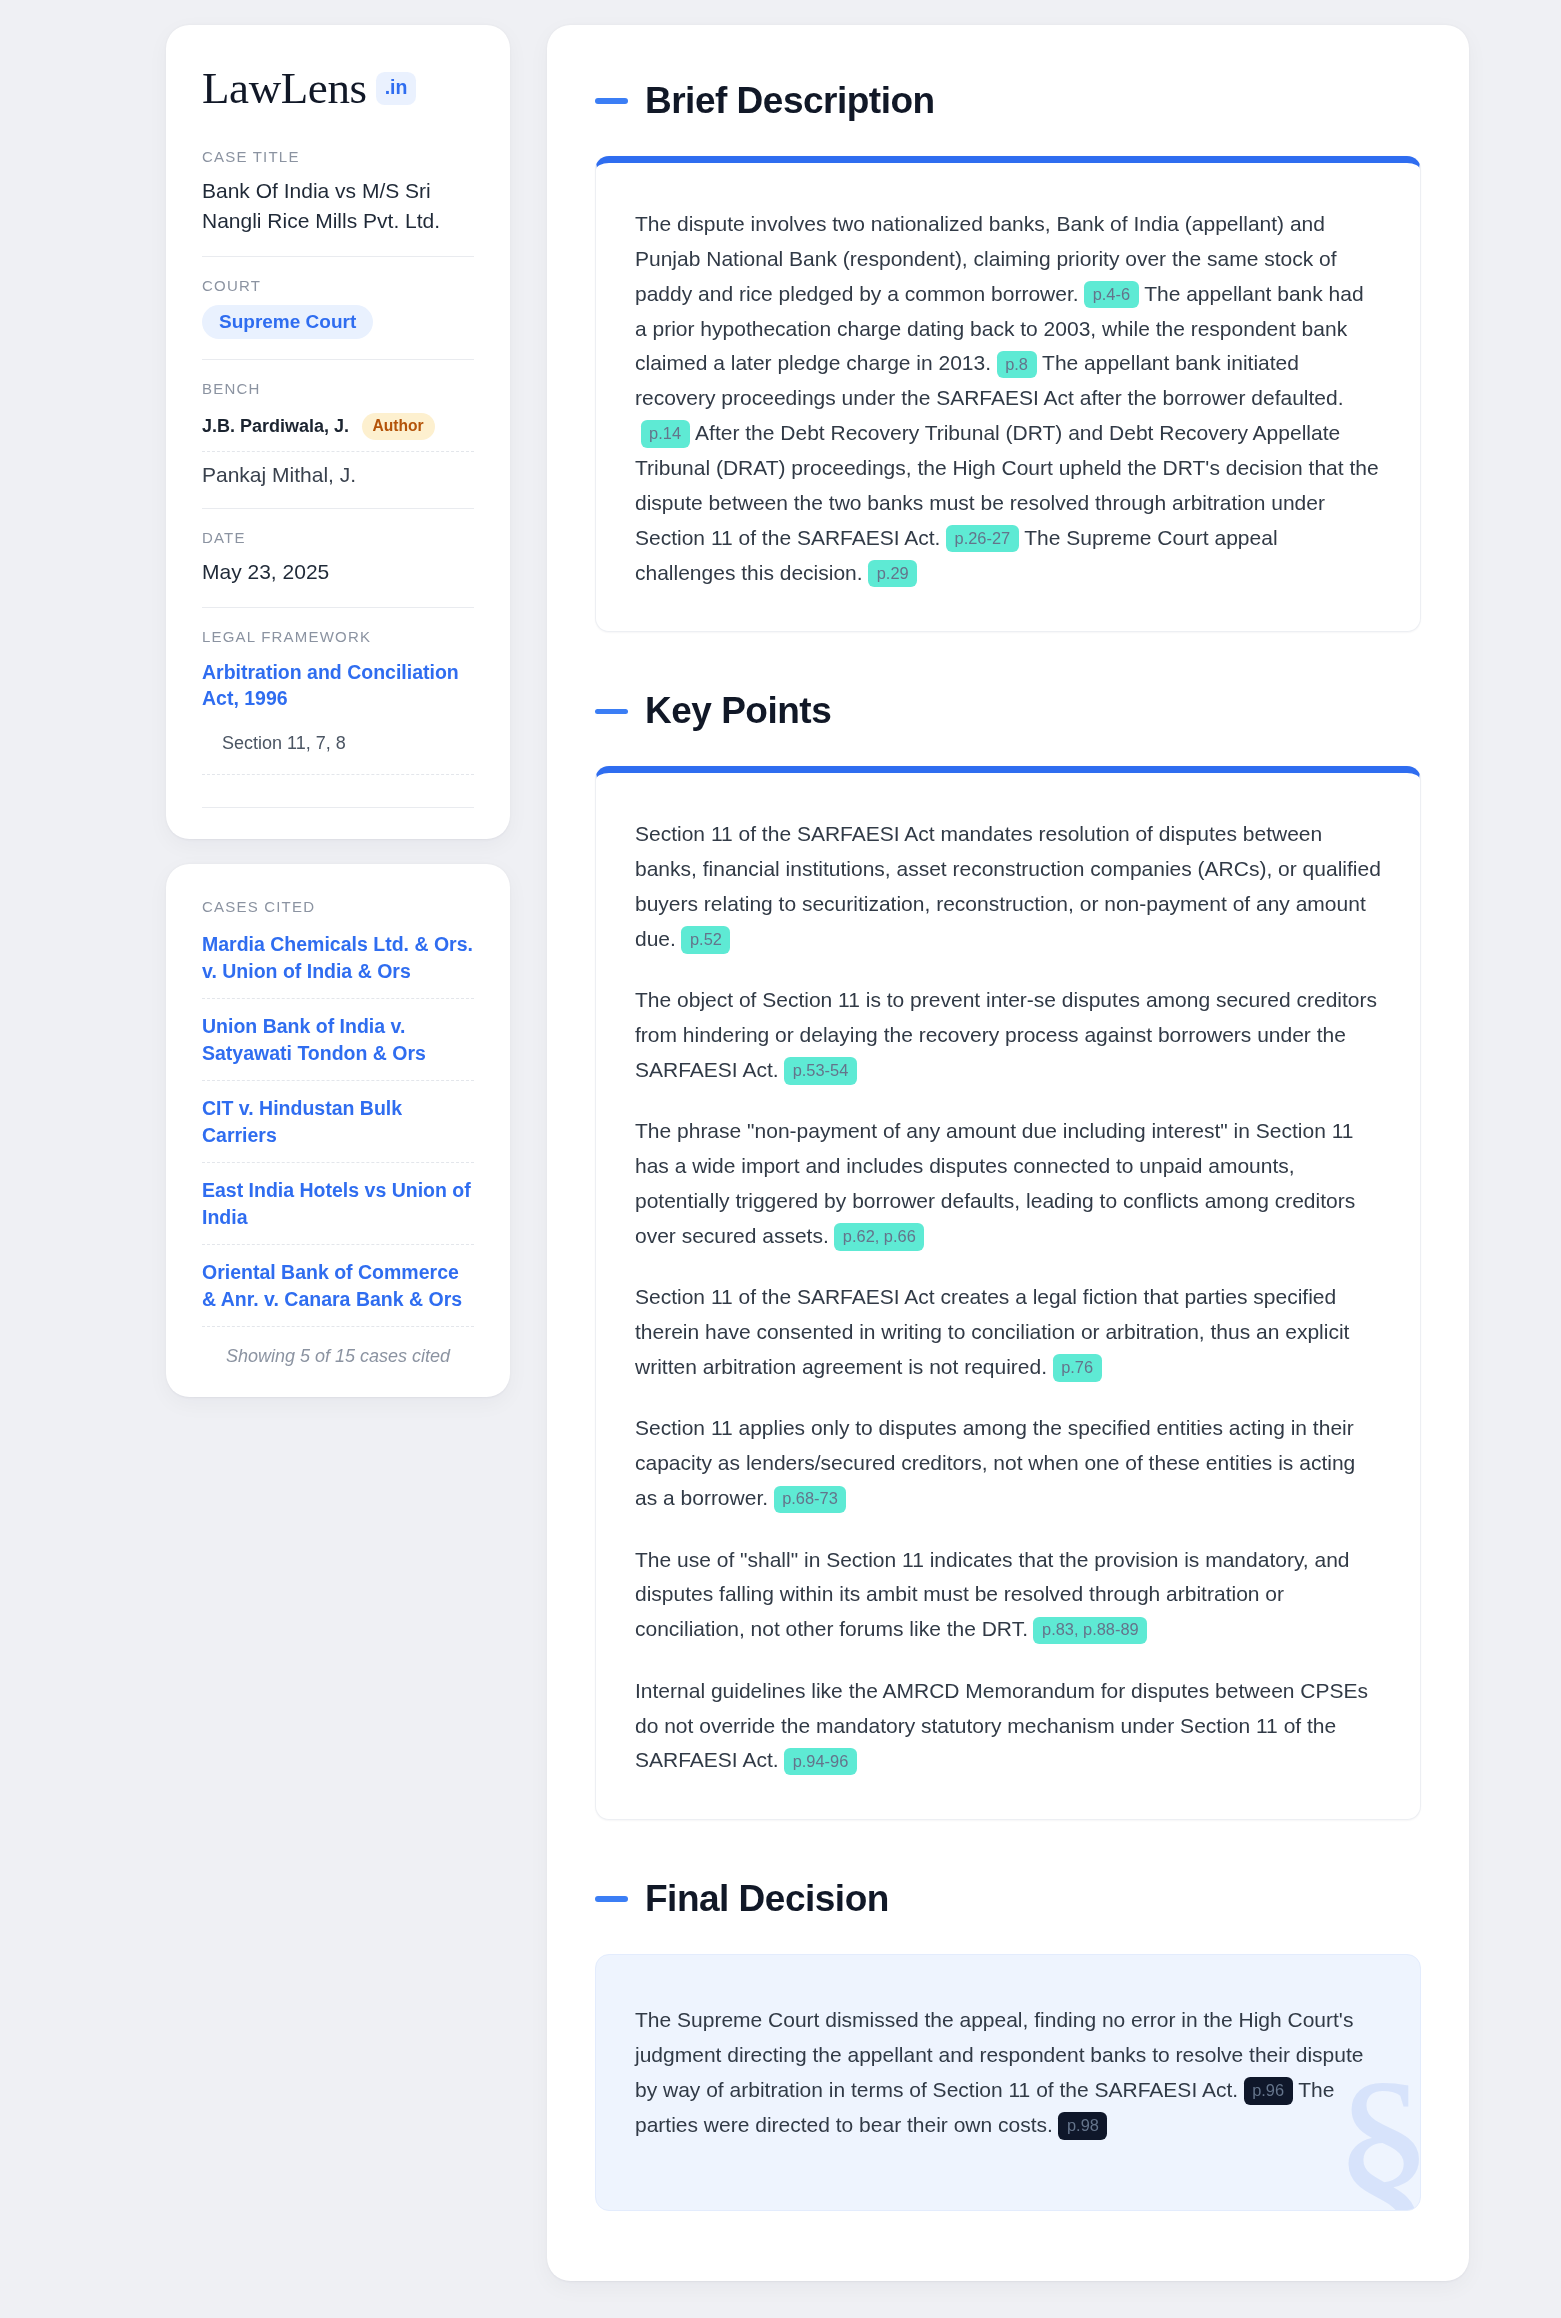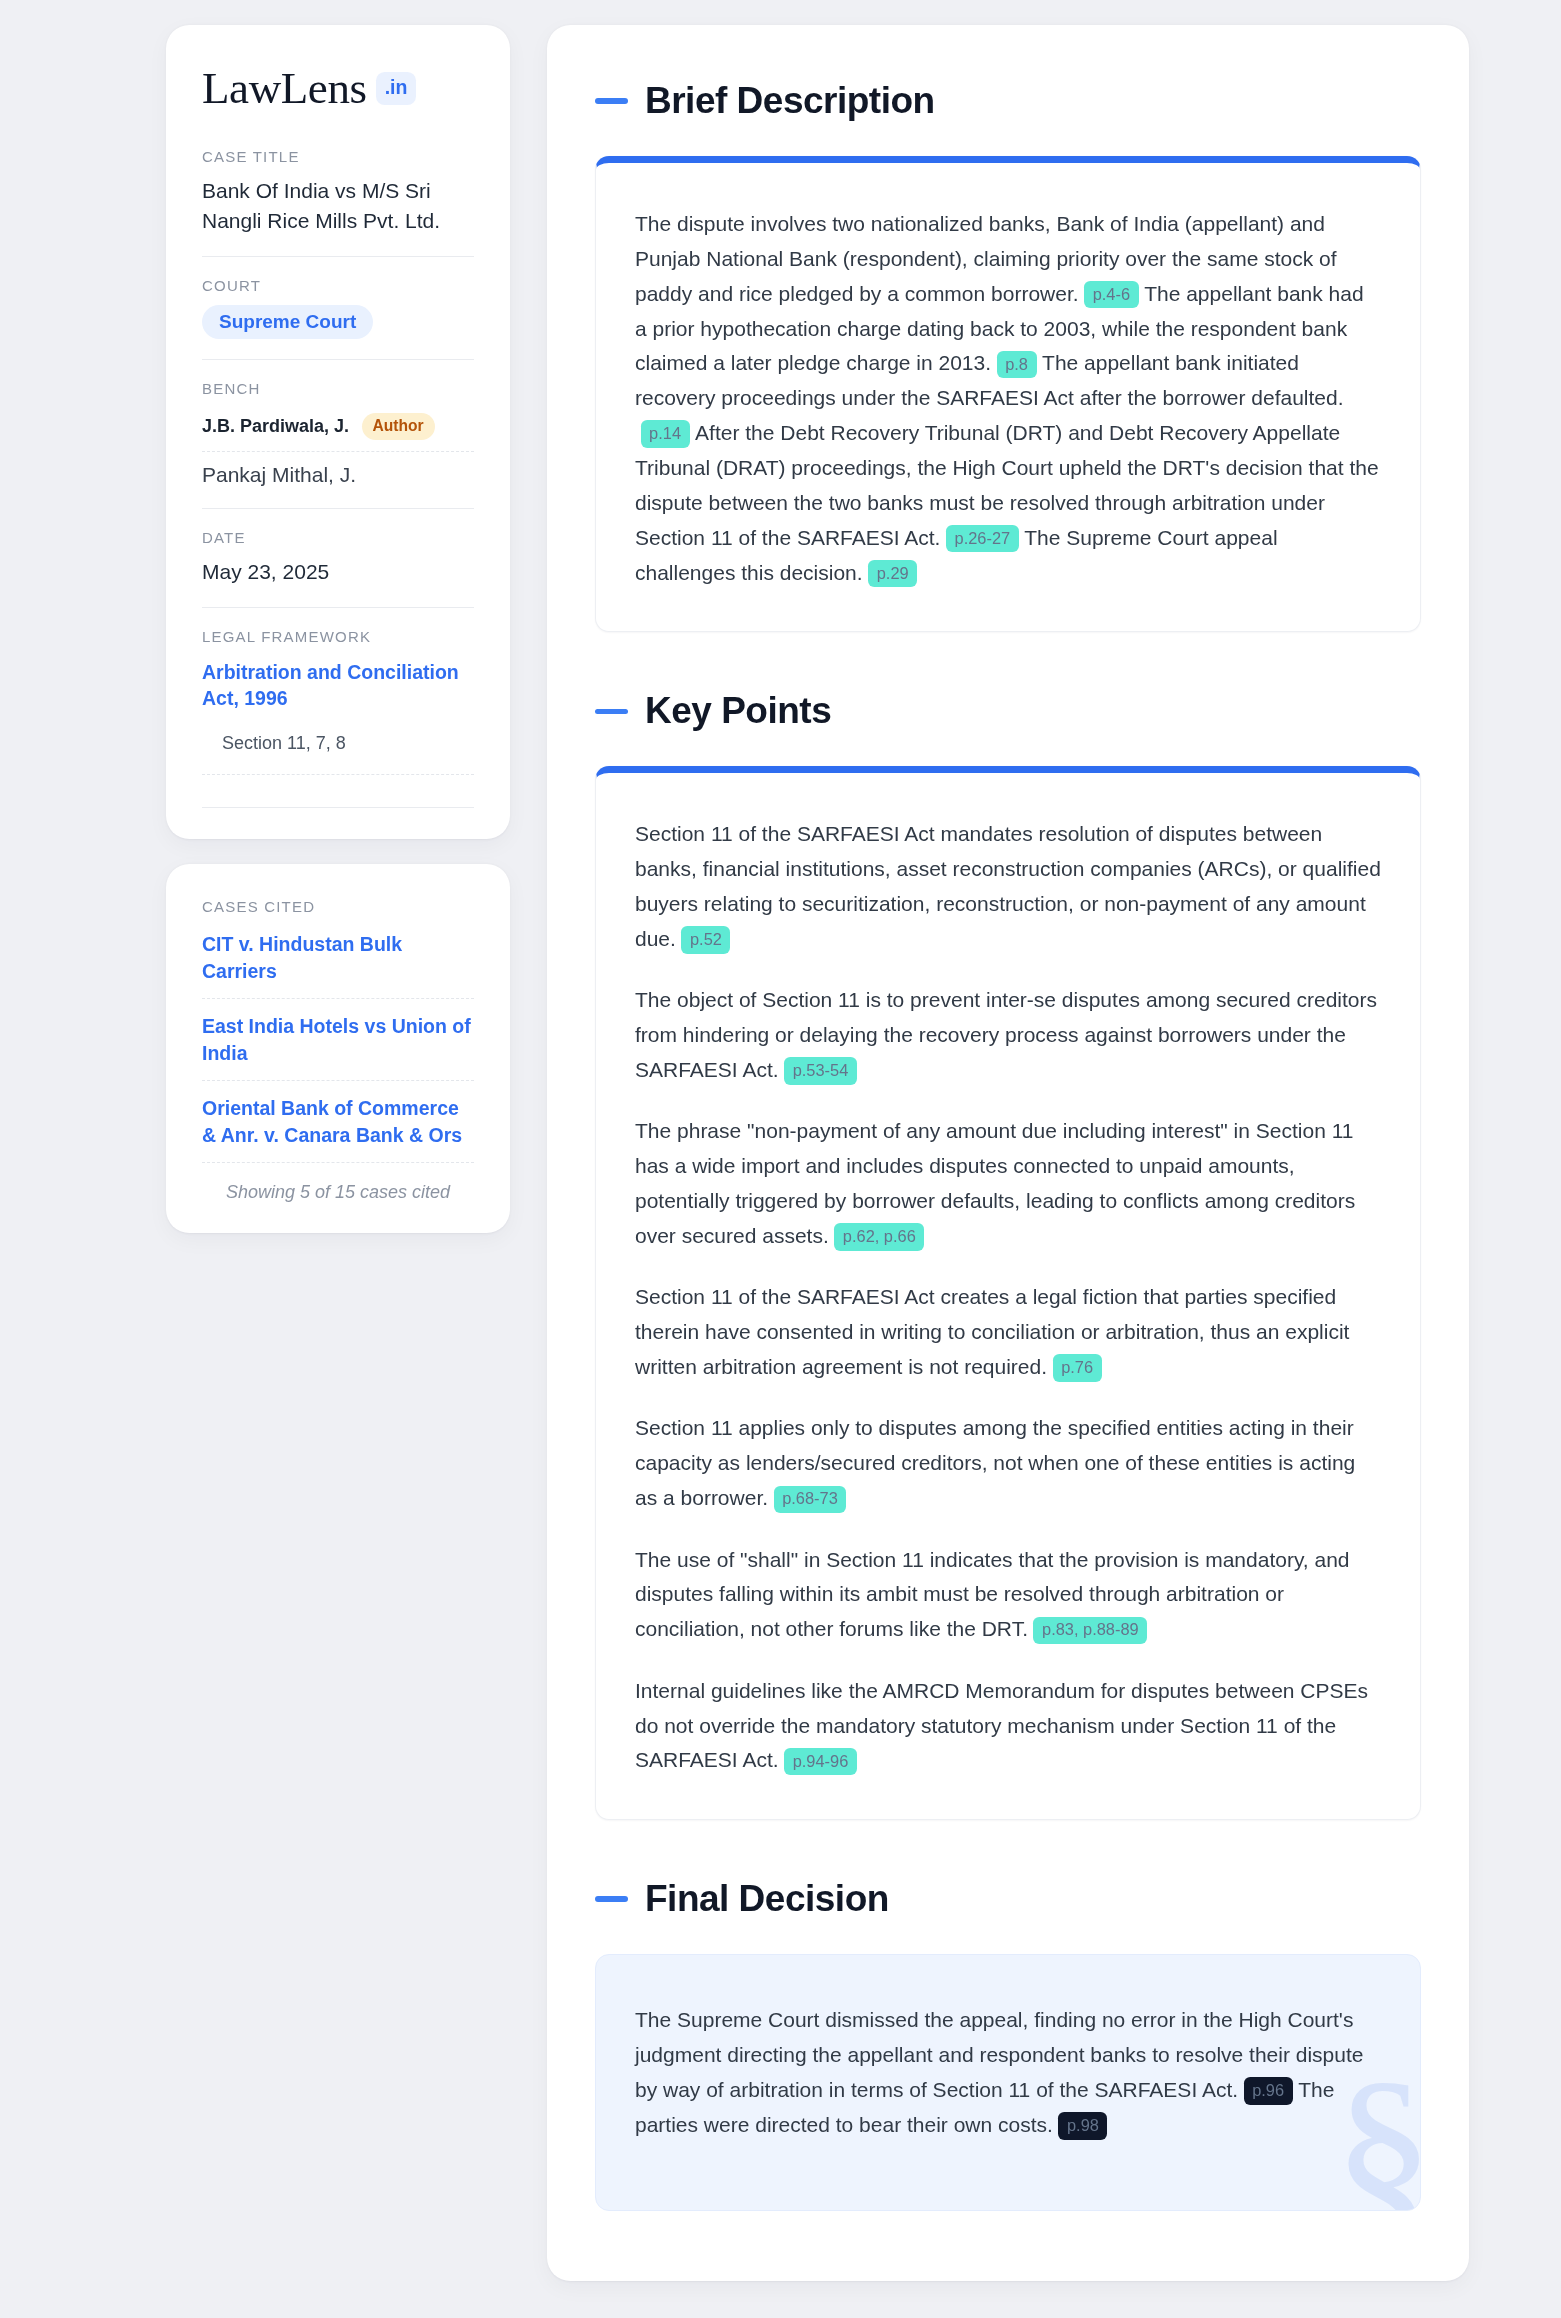--- a/index.html
+++ b/index.html
@@ -284,20 +284,22 @@
         </div>
 
 
         <div class="framework-tail"></div>
       </div>
 
     </div>
 
     <div class="card side-card-cases">
       <div class="meta-label">CASES CITED</div>
+      <a class="case-item">Mardia Chemicals Ltd. &amp; Ors. v. Union of India &amp; Ors</a>
+      <a class="case-item">Union Bank of India v. Satyawati Tondon &amp; Ors</a>
       <a class="case-item">CIT v. Hindustan Bulk Carriers</a>
       <a class="case-item">East India Hotels vs Union of India</a>
       <a class="case-item">Oriental Bank of Commerce &amp; Anr. v. Canara Bank &amp; Ors</a>
       <div class="cases-footnote">Showing 5 of 15 cases cited</div>
     </div>
 
   </aside>
 
   <main class="main-card">
 

